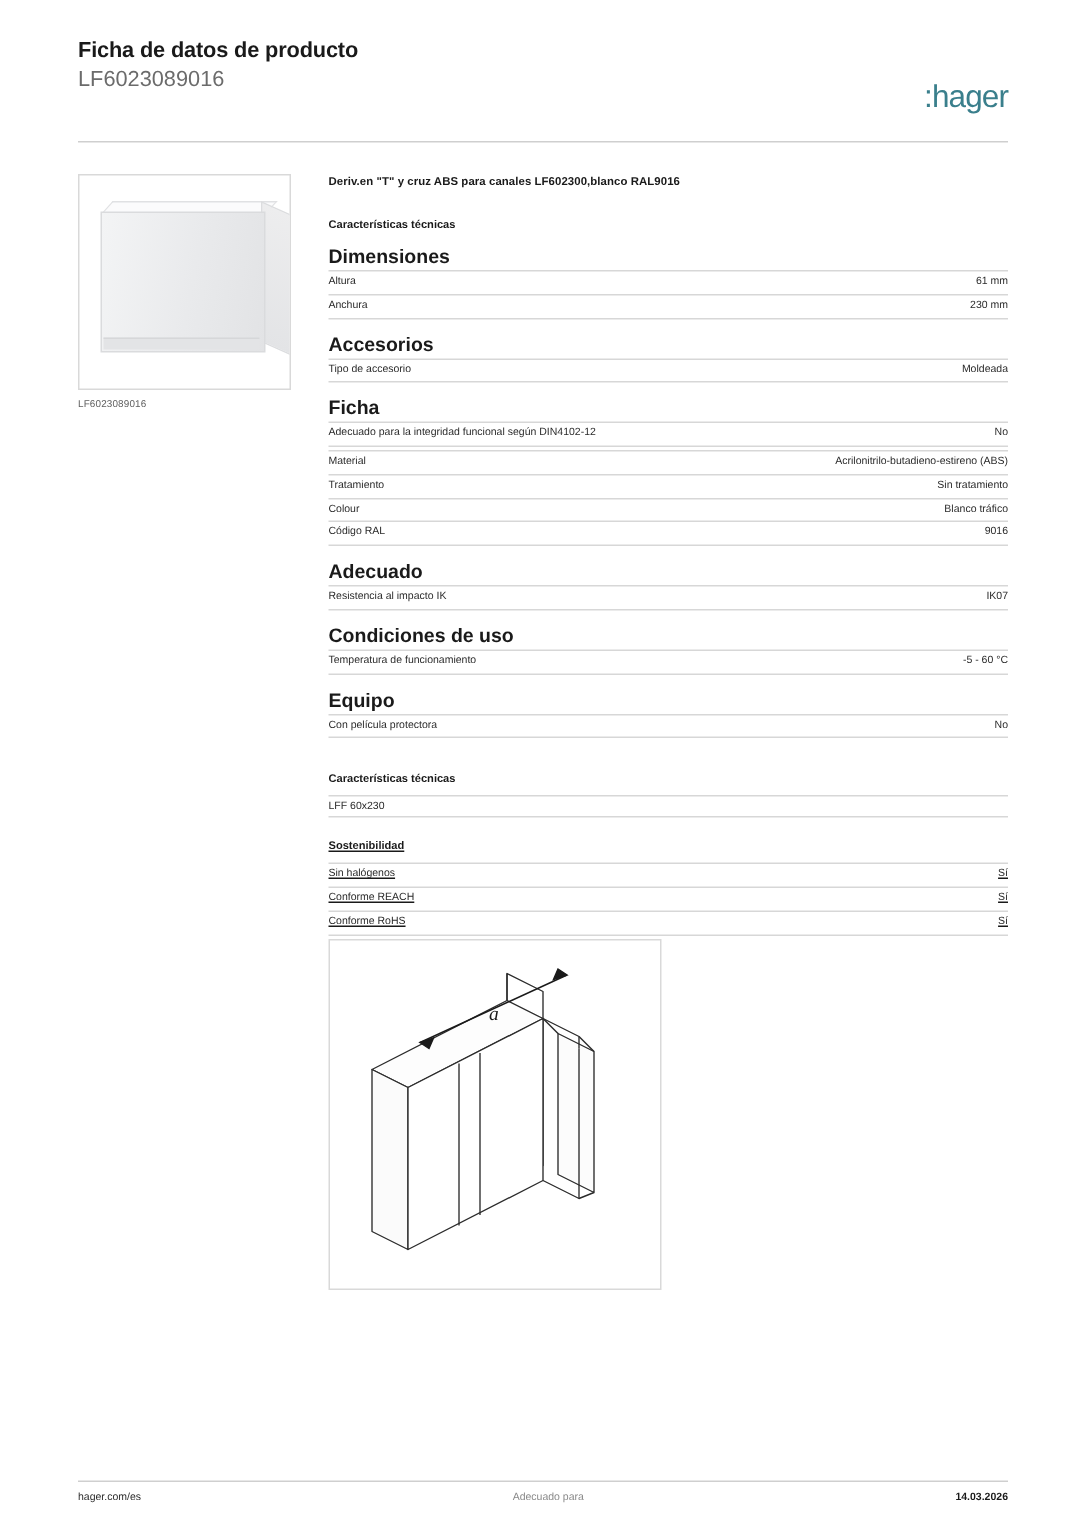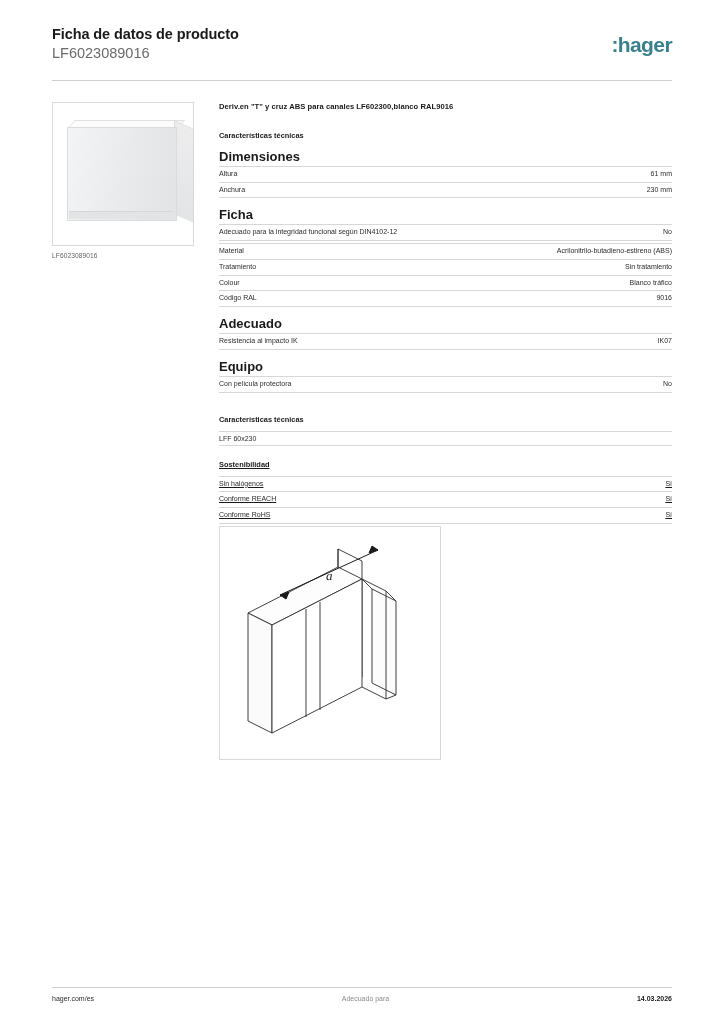--- a/index.html
+++ b/index.html
@@ -39,24 +39,25 @@
   }
   .doc-subtitle {
     font-size: 14.5px;
     font-weight: normal;
     color: #6b6b6b;
     line-height: 1.3;
     margin-top: 1px;
   }
   .logo {
     font-size: 21px;
-    font-weight: bold;
+    font-weight: normal;
     color: #3a7f8c;
     letter-spacing: -0.6px;
     padding-top: 8px;
+    margin-top: 20px;
   }
   .header-rule {
     border-bottom: 1px solid #cfcfcf;
     margin-top: 17px;
   }
 
   
   .content {
     display: flex;
     margin-top: 21px;
@@ -255,20 +256,31 @@
             <td class="val">61 mm</td>
           </tr>
           <tr>
             <td>Anchura</td>
             <td class="val">230 mm</td>
           </tr>
         </tbody>
           </table>
       </div>
 
+      <div class="block">
+        <div class="group-title">Accesorios</div>
+        <table class="spec">
+          <tbody>
+              <tr>
+            <td>Tipo de accesorio</td>
+            <td class="val">Moldeada</td>
+          </tr>
+        </tbody>
+          </table>
+      </div>
 
       <div class="block">
         <div class="group-title">Ficha</div>
         <table class="spec">
           <tbody>
               <tr>
             <td>Adecuado para la integridad funcional según DIN4102-12</td>
             <td class="val">No</td>
           </tr>
         </tbody>
@@ -303,20 +315,31 @@
         <table class="spec">
           <tbody>
               <tr>
             <td>Resistencia al impacto IK</td>
             <td class="val">IK07</td>
           </tr>
         </tbody>
           </table>
       </div>
 
+      <div class="block">
+        <div class="group-title">Condiciones de uso</div>
+        <table class="spec">
+          <tbody>
+              <tr>
+            <td>Temperatura de funcionamiento</td>
+            <td class="val">-5 - 60 °C</td>
+          </tr>
+        </tbody>
+          </table>
+      </div>
 
       <div class="block">
         <div class="group-title">Equipo</div>
         <table class="spec">
           <tbody>
               <tr>
             <td>Con película protectora</td>
             <td class="val">No</td>
           </tr>
         </tbody>

